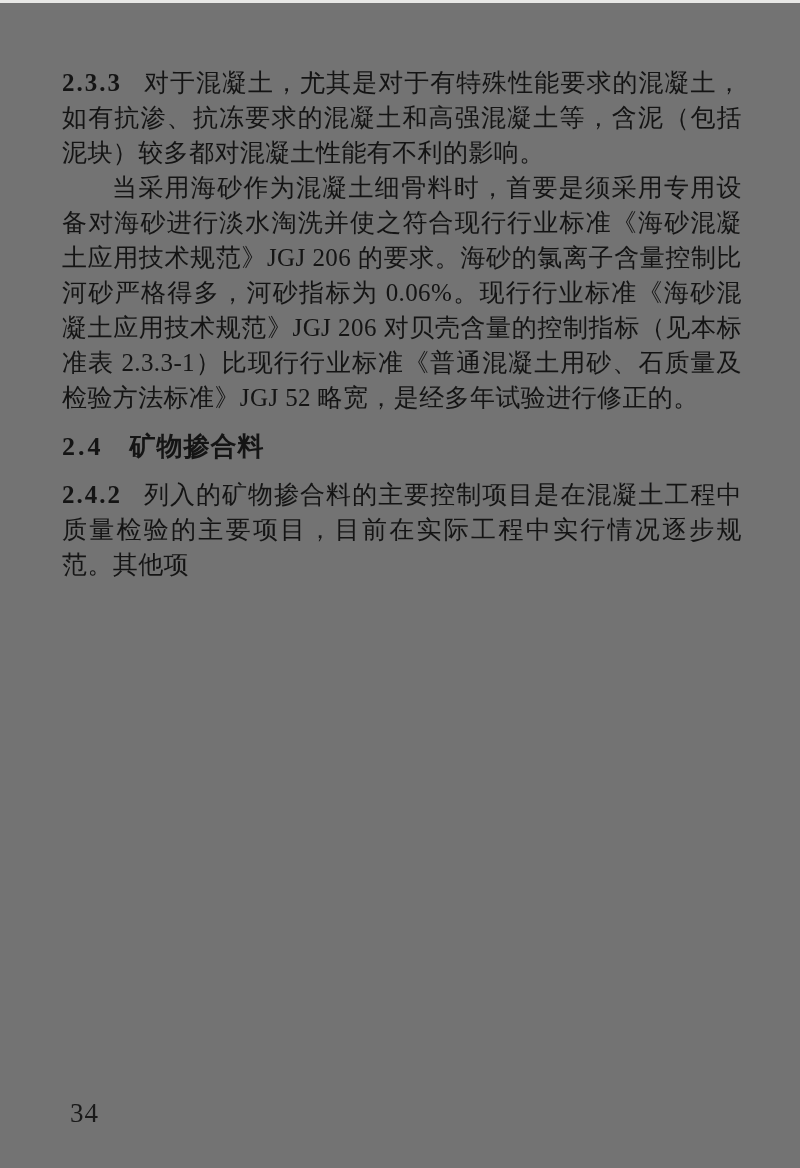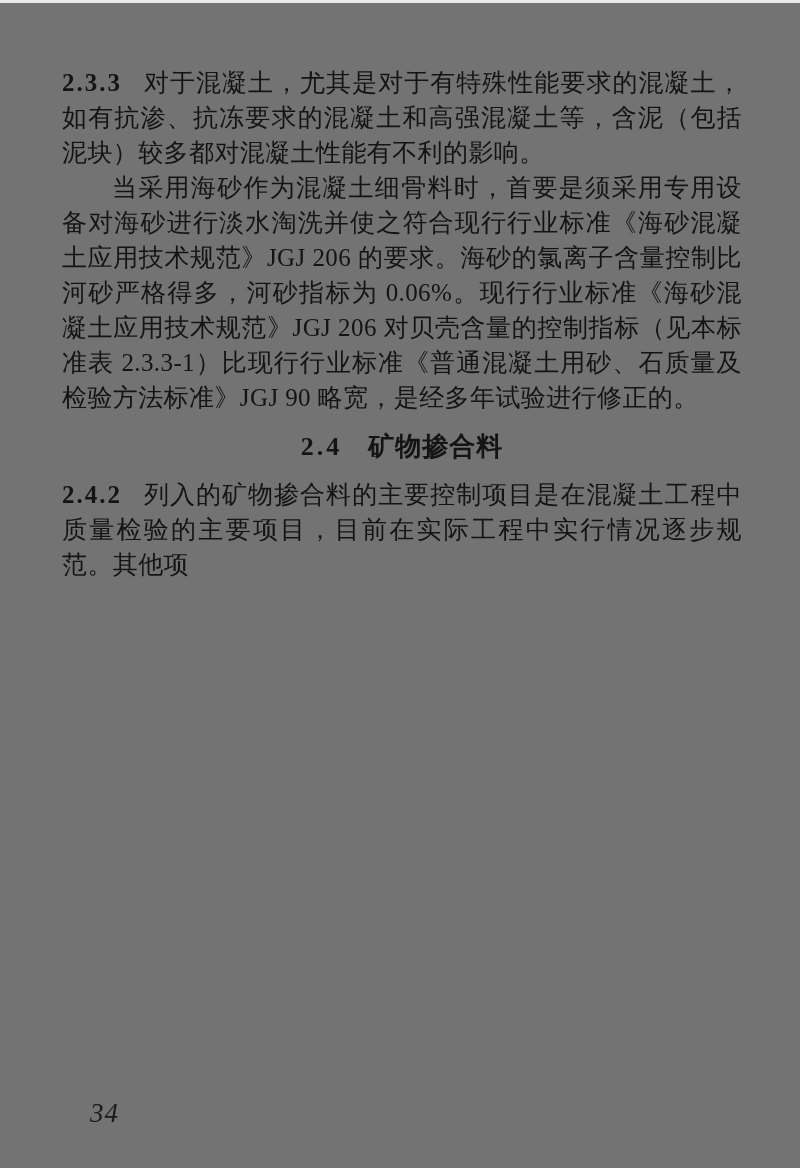--- a/index.html
+++ b/index.html
@@ -37,45 +37,43 @@
   }
   .mb-italic {
     font-style: italic;
     letter-spacing: 0.5px;
   }
   .sec-heading {
     margin: 14px 0 12px 0;
     font-size: 26px;
     line-height: 36px;
     font-weight: bold;
-    text-align: center;
     letter-spacing: 1px;
   }
   .sec-heading .sec-num {
     margin-right: 1.0em;
     letter-spacing: 3px;
   }
   .page-number {
     position: absolute;
-    left: 90px;
+    left: 70px;
     bottom: 42px;
     font-size: 27px;
-    font-style: italic;
     letter-spacing: 1px;
     color: #1a1a1a;
   }
 </style>
 </head>
 <body>
 
 <div class="page">
 
   <p class="para"><span class="clause-num">2.3.3</span><span>对于混凝土，尤其是对于有特殊性能要求的混凝土，如有抗渗、抗冻要求的混凝土和高强混凝土等，含泥（包括泥块）较多都对混凝土性能有不利的影响。</span></p>
 
-  <p class="para indent">当采用海砂作为混凝土细骨料时，首要是须采用专用设备对海砂进行淡水淘洗并使之符合现行行业标准《海砂混凝土应用技术规范》JGJ 206 的要求。海砂的氯离子含量控制比河砂严格得多，河砂指标为 0.06%。现行行业标准《海砂混凝土应用技术规范》JGJ 206 对贝壳含量的控制指标（见本标准表 2.3.3-1）比现行行业标准《普通混凝土用砂、石质量及检验方法标准》JGJ 90 略宽，是经多年试验进行修正的。</p>
+  <p class="para indent">当采用海砂作为混凝土细骨料时，首要是须采用专用设备对海砂进行淡水淘洗并使之符合现行行业标准《海砂混凝土应用技术规范》JGJ 206 的要求。海砂的氯离子含量控制比河砂严格得多，河砂指标为 0.06%。现行行业标准《海砂混凝土应用技术规范》JGJ 206 对贝壳含量的控制指标（见本标准表 2.3.3-1）比现行行业标准《普通混凝土用砂、石质量及检验方法标准》JGJ 52 略宽，是经多年试验进行修正的。</p>
 
 
 
 
   <h2 class="sec-heading"><span class="sec-num">2.4</span><span>矿物掺合料</span></h2>
 
 
   <p class="para"><span class="clause-num">2.4.2</span><span>列入的矿物掺合料的主要控制项目是在混凝土工程中质量检验的主要项目，目前在实际工程中实行情况逐步规范。其他项</span></p>
 
   <div class="page-number">34</div>

